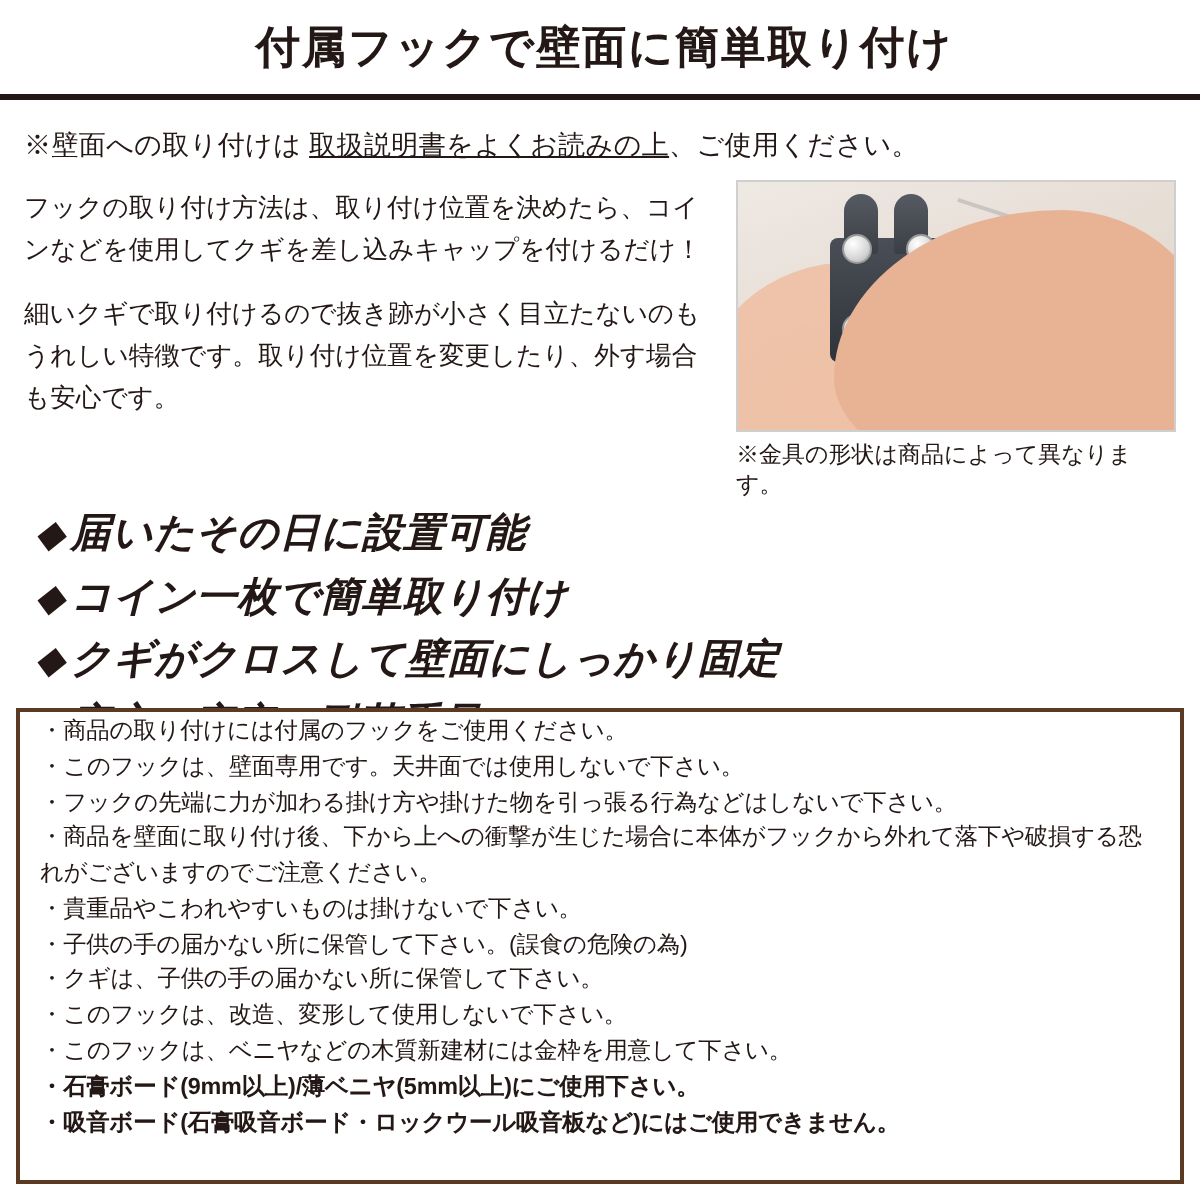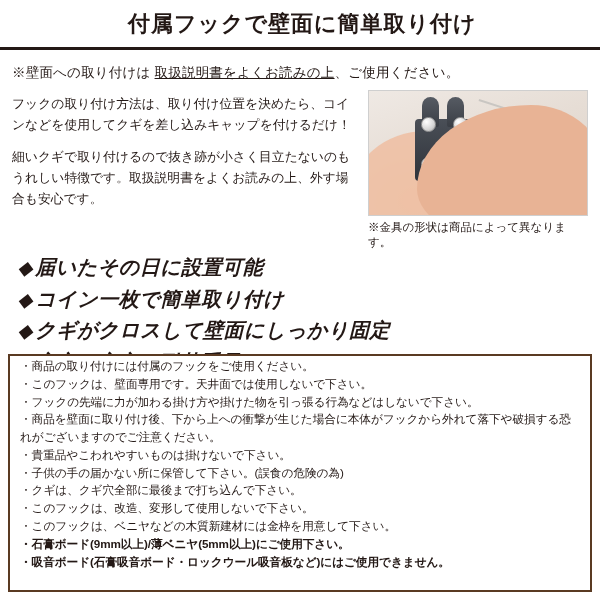--- a/index.html
+++ b/index.html
@@ -291,21 +291,21 @@
 
   <div class="header">
     <div class="header-title">付属フックで壁面に簡単取り付け</div>
   </div>
 
   <div class="notice-line"><span>※壁面への取り付けは </span><span class="u">取扱説明書をよくお読みの上</span><span>、ご使用ください。</span></div>
 
   <div class="body-area">
     <div class="left-text">
       <p>フックの取り付け方法は、取り付け位置を決めたら、コインなどを使用してクギを差し込みキャップを付けるだけ！</p>
-      <p>細いクギで取り付けるので抜き跡が小さく目立たないのもうれしい特徴です。取扱説明書をよくお読みの上、外す場合も安心です。</p>
+      <p>細いクギで取り付けるので抜き跡が小さく目立たないのもうれしい特徴です。取り付け位置を変更したり、外す場合も安心です。</p>
     </div>
 
     <div class="photo-box">
       <div class="photo-inner">
         <div class="photo-hand2"></div>
         <div class="bracket"></div>
         <div class="screw s1"></div>
         <div class="screw s2"></div>
         <div class="screw s3"></div>
         <div class="screw s4"></div>
@@ -327,21 +327,21 @@
   </ul>
 
   <div class="caution-box">
     <ul class="caution-list">
       <li>・商品の取り付けには付属のフックをご使用ください。</li>
       <li>・このフックは、壁面専用です。天井面では使用しないで下さい。</li>
       <li>・フックの先端に力が加わる掛け方や掛けた物を引っ張る行為などはしないで下さい。</li>
       <li>・商品を壁面に取り付け後、下から上への衝撃が生じた場合に本体がフックから外れて落下や破損する恐れがございますのでご注意ください。</li>
       <li>・貴重品やこわれやすいものは掛けないで下さい。</li>
       <li>・子供の手の届かない所に保管して下さい。(誤食の危険の為)</li>
-      <li>・クギは、クギ穴全部に最後まで打ち込んで下さい。</li>
+      <li>・クギは、子供の手の届かない所に保管して下さい。</li>
       <li>・このフックは、改造、変形して使用しないで下さい。</li>
       <li>・このフックは、ベニヤなどの木質新建材には金枠を用意して下さい。</li>
       <li class="bold">・石膏ボード(9mm以上)/薄ベニヤ(5mm以上)にご使用下さい。</li>
       <li class="bold">・吸音ボード(石膏吸音ボード・ロックウール吸音板など)にはご使用できません。</li>
     </ul>
   </div>
 
 </div>
 
 </body></html>

